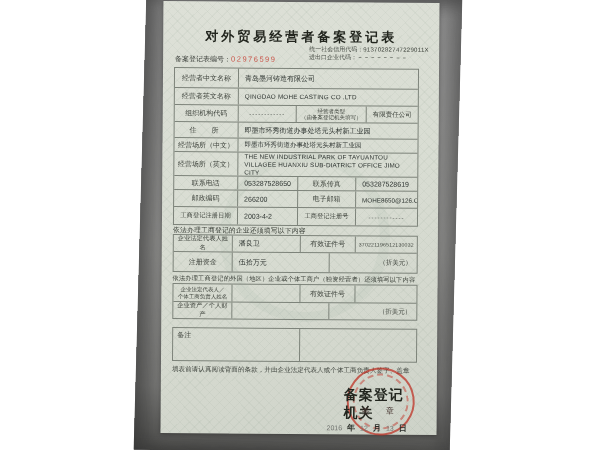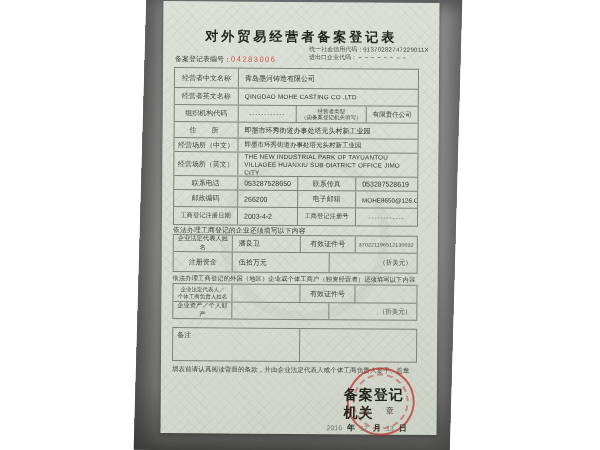--- a/index.html
+++ b/index.html
@@ -88,21 +88,21 @@
   <div class="watermark"></div>
 
   <div class="title">对外贸易经营者备案登记表</div>
 
   <div class="codes">
     <div><span>统一社会信用代码：</span><span class="cval">91370282747229011X</span></div>
     <div><span>进出口企业代码：</span><span class="cval">－－－－－－－－</span></div>
   </div>
 
   <div class="serial">
-    <span>备案登记表编号：</span><span class="num">04283006</span>
+    <span>备案登记表编号：</span><span class="num">02976599</span>
   </div>
 
   <div class="tbl" style="top:66px;">
     <div class="trow" style="height:20px;">
       <div class="cell" style="width:64px;">经营者中文名称</div>
       <div class="cell val flex1">青岛墨河铸造有限公司</div>
     </div>
     <div class="trow" style="height:17px;">
       <div class="cell" style="width:64px;">经营者英文名称</div>
       <div class="cell val flex1 eng">QINGDAO MOHE CASTING CO .LTD</div>

